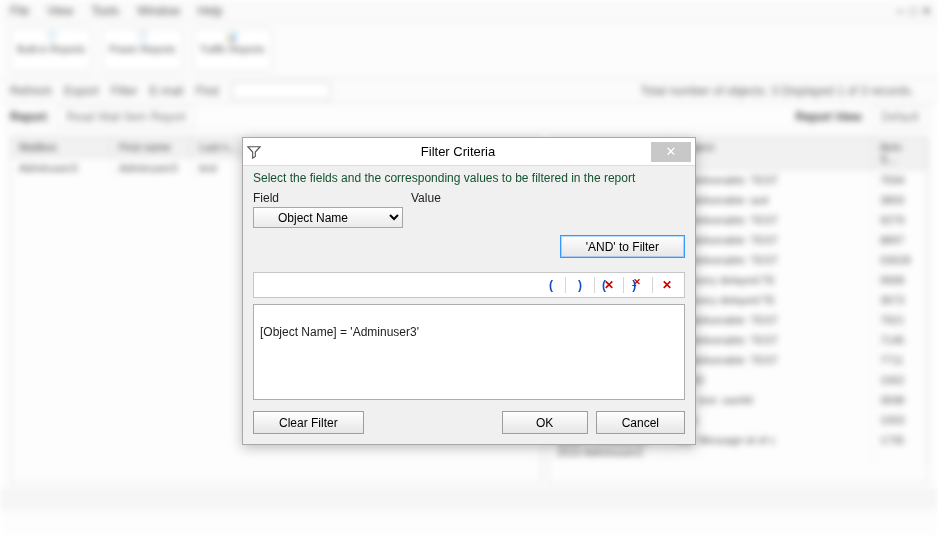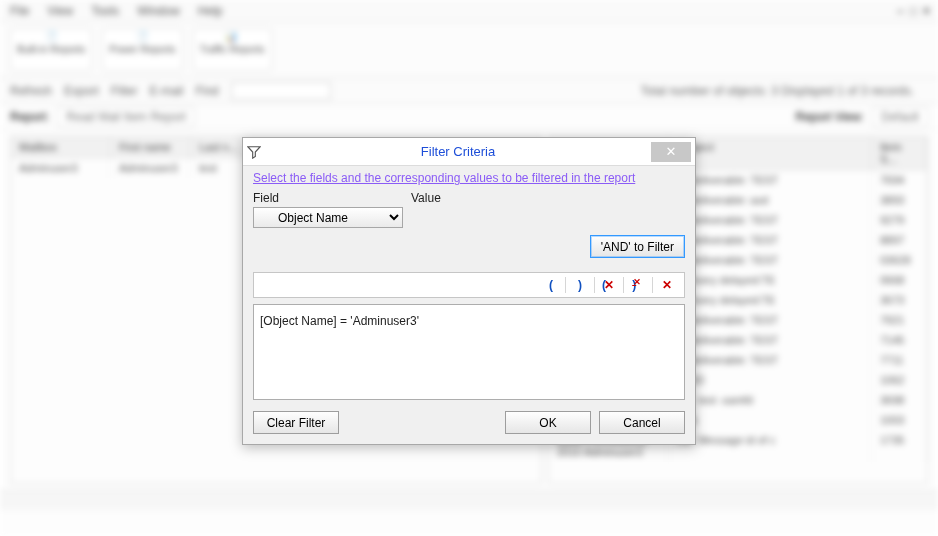--- a/index.html
+++ b/index.html
@@ -24,41 +24,41 @@
   .gridhead div{ padding:4px 8px; border-right:1px solid #ddd; font-size:11px; color:#444;}
   .gridrow{ display:flex;}
   .gridrow div{ padding:4px 8px; border-right:1px solid #f0f0f0; font-size:11px; color:#555;}
   .rightgrid{ width:380px; border:1px solid #d8d8d8;}
   .statusbar{ height:20px; background:#f6f6f6; border-top:1px solid #e4e4e4;}
 
   
   .dialog { position:absolute; left:242px; top:137px; width:454px; background:#f0f0f0; border:1px solid #a8a8a8; box-shadow:0 3px 12px rgba(0,0,0,.25); font-size:12px; }
   .titlebar{ display:flex; align-items:center; height:28px; background:#fff; border-bottom:1px solid #dcdcdc; }
   .titlebar .ticon{ width:22px; display:flex; align-items:center; justify-content:center;}
-  .titlebar .ttitle{ flex:1; text-align:center; font-size:13px; color:#1d4ed8;}
+  .titlebar .ttitle{ flex:1; text-align:center; font-size:13px; color:#000000;}
   .titlebar .tclose{ width:40px; height:20px; margin-right:4px; background:#c8c8c8; color:#fff; display:flex; align-items:center; justify-content:center; font-family:Arial; font-size:13px;}
   .dlgbody{ padding:2px 10px 10px 10px; }
-  .instruct{ color:#8b5cf6; line-height:1.35; padding:2px 0 1px 0;text-decoration:underline;}
+  .instruct{ color:#14532d; line-height:1.35; padding:2px 0 1px 0;}
   .formrow{ display:flex; gap:8px; margin-top:4px;}
   .formcol label{ display:block; color:#222; margin-bottom:2px;}
   .formcol.field{ width:150px;}
   .formcol.op{ width:86px;}
   .formcol.val{ flex:1;}
   .combo{ width:100%; height:21px; border:1px solid #a7a7a7; background:linear-gradient(#fff,#eaeaea); font-size:12px; padding:1px 20px;}
   .btnrow{ display:flex; justify-content:flex-end; gap:8px; margin-top:7px;}
-  .btn{ min-width:86px; height:23px; border:1px solid #9d9d9d; background:linear-gradient(#fefefe,#e6e6e6); font-size:12px; padding:0 10px; cursor:pointer;}
+  .btn{ min-width:86px; height:23px; border:1px solid #9d9d9d; background:linear-gradient(#fefefe,#e6e6e6); font-size:12px; padding:0 25px; cursor:pointer;}
   .btn.proud{ border-color:#3399ff; box-shadow:0 0 0 1px rgba(51,153,255,.35) inset;}
   .toolrow{ display:flex; justify-content:flex-end; align-items:center; gap:0; margin-top:14px; border:1px solid #c6c6c6; padding:2px 4px; background:#fff;}
   .tool{ width:26px; height:20px; display:flex; align-items:center; justify-content:center; cursor:pointer; font-weight:bold;}
   .sep{ width:1px; height:16px; background:#d6d6d6; margin:0 1px;}
   .lp{ color:#1050c0;}
   .rp{ color:#1050c0;}
   .delone{ color:#cc0000; position:relative;}
   .delall{ color:#cc0000;}
-  .expr{ width:100%; height:96px; border:1px solid #adadad; background:#fff; resize:none; padding:9px 6px; font-family:inherit; font-size:12px; margin-top:6px; color:#222;}
+  .expr{ width:100%; height:96px; border:1px solid #adadad; background:#fff; resize:none; padding:20px 6px; font-family:inherit; font-size:12px; margin-top:6px; color:#222;}
   .dlgfoot{ display:flex; gap:8px; margin-top:8px;}
   .dlgfoot .spacer{ flex:1;}
 </style>
 </head>
 <body>
 
 <div class="bg">
   <div class="menubar">
     <span>File</span>
     <span>View</span>

